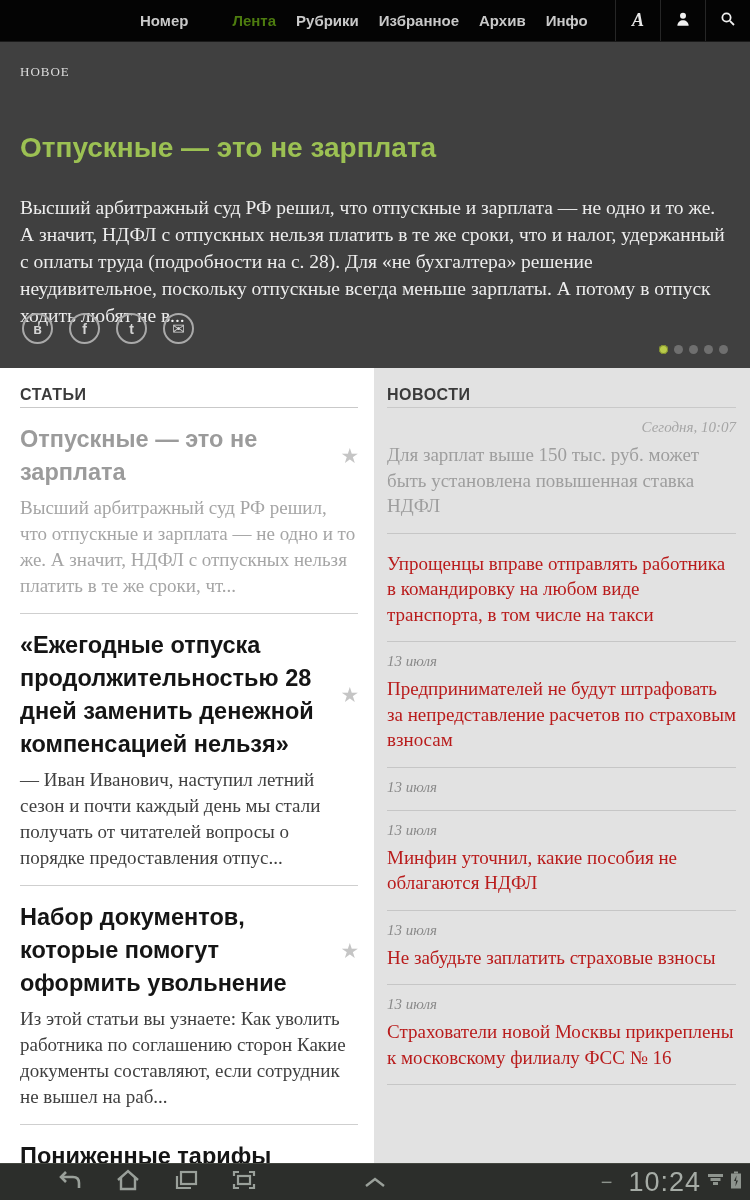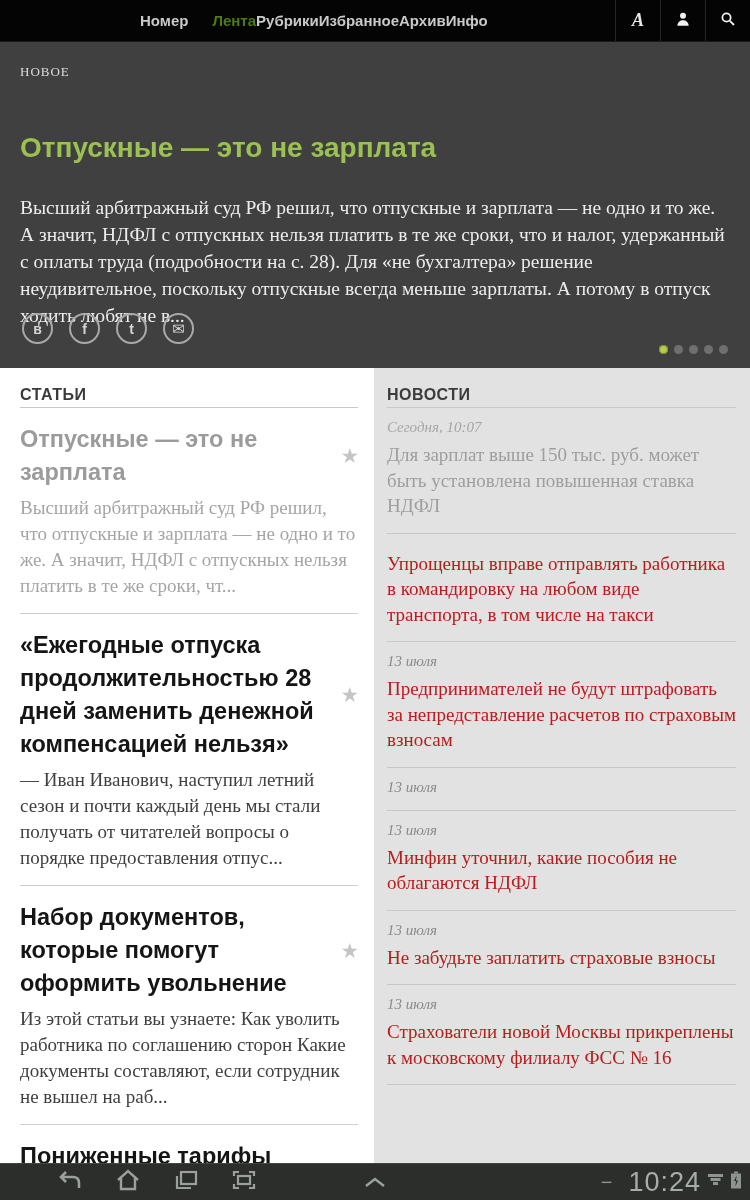--- a/index.html
+++ b/index.html
@@ -2,21 +2,21 @@
 <html><head>
 <meta charset="utf-8">
 <style>
   * { box-sizing: border-box; }
   html, body { margin:0; padding:0; width:750px; height:1200px; background:#000; overflow:hidden;
     font-family:"Liberation Sans", sans-serif; }
 
   
   .nav { height:42px; background:#040404; display:flex; align-items:stretch;
     border-bottom:1px solid #1a1a1a; }
-  .nav-menu { display:flex; align-items:center; margin-left:140px; }
+  .nav-menu { display:flex; align-items:center; gap:20px; margin-left:140px; }
   .nav-item { font-size:15px; font-weight:bold; color:#c9c9c9; cursor:pointer; }
   .nav-item.active { color:#4d7c0f;margin-left:24px; }
   .nav-actions { margin-left:auto; display:flex; }
   .icon-cell { width:45px; display:flex; align-items:center; justify-content:center;
     border-left:1px solid #262626; }
   .font-size-glyph { font-family:"Liberation Serif", serif; font-style:italic;
     font-weight:bold; font-size:18px; color:#e8e8e8; }
 
   
   .hero { position:relative; height:326px; background:#404040; padding:0 20px; }
@@ -50,21 +50,21 @@
   .article.read .article-title { color:#9b9b9b; }
   .article.read .article-excerpt { color:#a5a5a5; }
   .star { position:absolute; right:0; top:50%; transform:translateY(-50%);
     color:#c5c5c5; font-size:18px; cursor:pointer; }
 
   .news-item { padding:11px 0 14px; border-bottom:1px solid #c6c6c6; }
   .news-date { font-family:"Liberation Serif", serif; font-style:italic; font-size:15px;
     color:#8a8a8a; }
   .news-title { margin-top:6px; font-family:"Liberation Serif", serif; font-size:19px;
     line-height:25.5px; color:#b91c1c; }
-  .news-item.read .news-date { color:#a6a6a6; }
+  .news-item.read .news-date { color:#a6a6a6;text-align:right; }
   .news-item.read .news-title { color:#9e9e9e; }
 
   
   .sysbar { height:37px; background:#2c2e2b; border-top:1px solid #43463f;
     display:flex; align-items:center; position:relative; }
   .sys-left { display:flex; align-items:center; gap:34px; margin-left:58px; }
   .sys-btn { display:flex; align-items:center; justify-content:center; cursor:pointer; }
   .sys-center { position:absolute; left:50%; transform:translateX(-50%); }
   .sys-right { margin-left:auto; display:flex; align-items:center; margin-right:8px; gap:6px; }
   .sys-minus { color:#8d938d; font-size:20px; margin-right:10px; }

